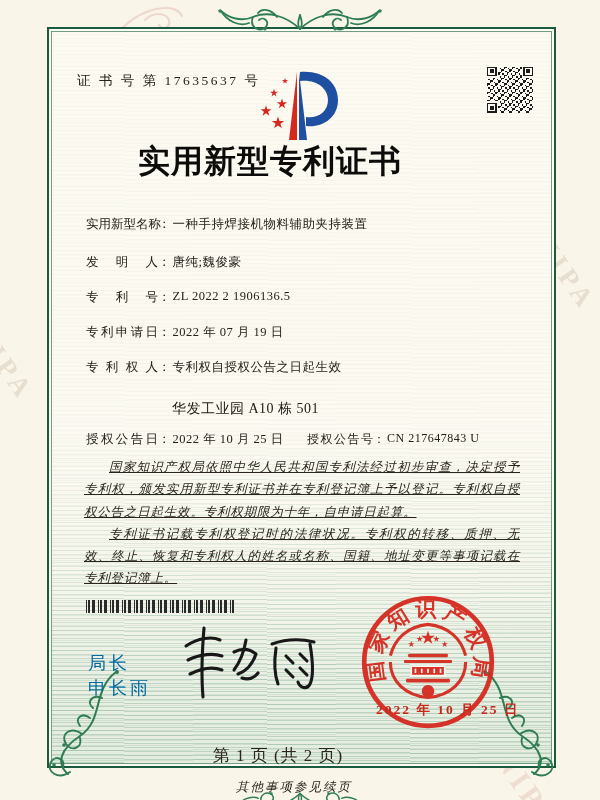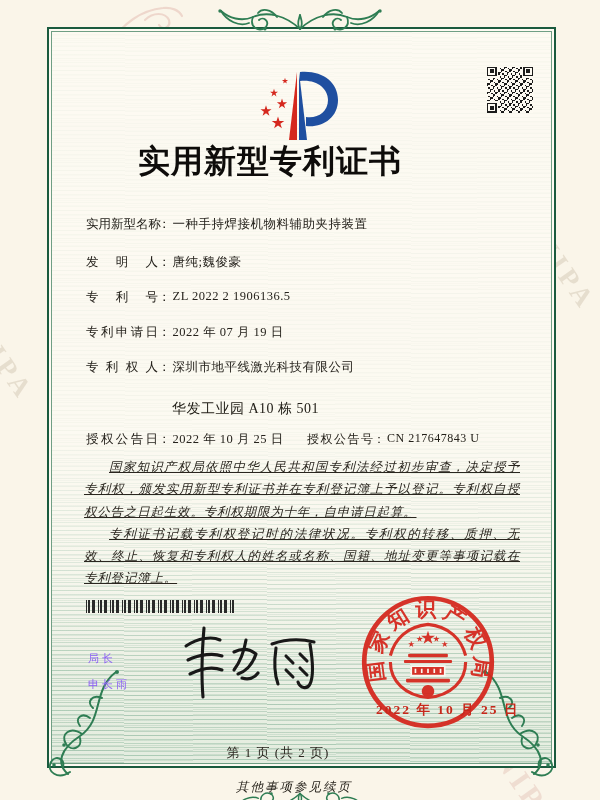--- a/index.html
+++ b/index.html
@@ -57,29 +57,29 @@
 
   .paras{
     position:absolute;left:84px;top:456px;width:436px;
     font-size:12.5px;line-height:1.78;letter-spacing:.8px;
     font-style:italic;color:#2a261f;text-align:justify;
   }
   .paras p{margin:0;text-indent:2em;text-decoration:underline;}
 
   
   .barcode{position:absolute;left:86px;top:600px;width:150px;height:13px;}
-  .official{position:absolute;left:88px;top:651px;font-size:11px;letter-spacing:3px;color:#8b5cf6;}
-  .official .name{display:block;margin-top:11px;text-align:right;}
+  .official{position:absolute;left:88px;top:651px;font-size:18px;letter-spacing:3px;color:#0369a1;}
+  .official .name{display:block;margin-top:1px;text-align:right;}
   .signature{position:absolute;left:168px;top:618px;}
   .seal{position:absolute;left:359px;top:593px;opacity:.94;}
   .seal-date{
     position:absolute;left:376px;top:701px;font-size:13.5px;letter-spacing:2px;
     color:#c7281b;font-weight:bold;white-space:nowrap;
   }
-  .page-ind{position:absolute;left:0;top:744px;width:556px;text-align:center;font-size:13px;letter-spacing:1px;color:#2a261f;}
+  .page-ind{position:absolute;left:0;top:744px;width:556px;text-align:center;font-size:17px;letter-spacing:1px;color:#2a261f;}
   .cont-note{position:absolute;left:0;top:779px;width:588px;text-align:center;font-size:12.5px;letter-spacing:2px;font-style:italic;color:#2a261f;}
 
   .logo{position:absolute;left:256px;top:66px;}
   .qr{position:absolute;left:487px;top:66px;}
 
   .flourish{position:absolute;pointer-events:none;}
   svg{display:block;}
 </style>
 </head>
 <body>
@@ -145,20 +145,21 @@
       <circle cx="34" cy="77" r="1.8" fill="#2e7d53" stroke="none"></circle>
       <circle cx="24" cy="97" r="1.8" fill="#2e7d53" stroke="none"></circle>
     </g>
   </svg>
 
   <svg class="flourish" style="left:230px;top:782px;transform:scaleY(-1);" width="140" height="31" viewBox="0 0 170 38">
     <use href="#halfTop"></use>
     <use href="#halfTop" transform="translate(170,0) scale(-1,1)"></use>
   </svg>
 
+  <div class="cert-no">证 书 号 第 17635637 号</div>
 
   <svg class="logo" width="92" height="80" viewBox="0 0 92 80">
     <defs>
       <path id="star" d="M0,-1 L0.2245,-0.309 L0.951,-0.309 L0.3633,0.118 L0.5878,0.809 L0,0.382 L-0.5878,0.809 L-0.3633,0.118 L-0.951,-0.309 L-0.2245,-0.309 Z"></path>
     </defs>
 
     <path d="M44,6 C66,4 82,16 82,34 C82,52 66,62 50,60 L50,51 C61,53 72,46 72,34 C72,22 60,13 44,15 Z" fill="#1f4fa0"></path>
 
     <polygon points="41,6 33,74 41,74" fill="#d5281e"></polygon>
     <polygon points="43,6 43,74 51,74" fill="#1f4fa0"></polygon>
@@ -497,21 +498,21 @@
   <div class="row" style="top:254px">
     <span class="flabel">发明人</span><span class="colon">：</span><span class="fvalue">唐纯;魏俊豪</span>
   </div>
   <div class="row" style="top:289px">
     <span class="flabel">专利号</span><span class="colon">：</span><span class="fvalue">ZL 2022 2 1906136.5</span>
   </div>
   <div class="row" style="top:324px">
     <span class="flabel">专利申请日</span><span class="colon">：</span><span class="fvalue">2022 年 07 月 19 日</span>
   </div>
   <div class="row" style="top:359px">
-    <span class="flabel">专利权人</span><span class="colon">：</span><span class="fvalue">深圳市地平线激光科技有限公司</span>
+    <span class="flabel">专利权人</span><span class="colon">：</span><span class="fvalue">专利权自授权公告之日起生效</span>
   </div>
   <div class="addr2">华发工业园 A10 栋 501</div>
 
   <div class="row" style="top:431px">
     <span class="flabel">授权公告日</span><span class="colon">：</span><span class="fvalue">2022 年 10 月 25 日</span>
   </div>
   <div class="grant-no">
     <span class="flabel">授权公告号</span><span class="colon">：</span><span class="fvalue">CN 217647843 U</span>
   </div>
 

